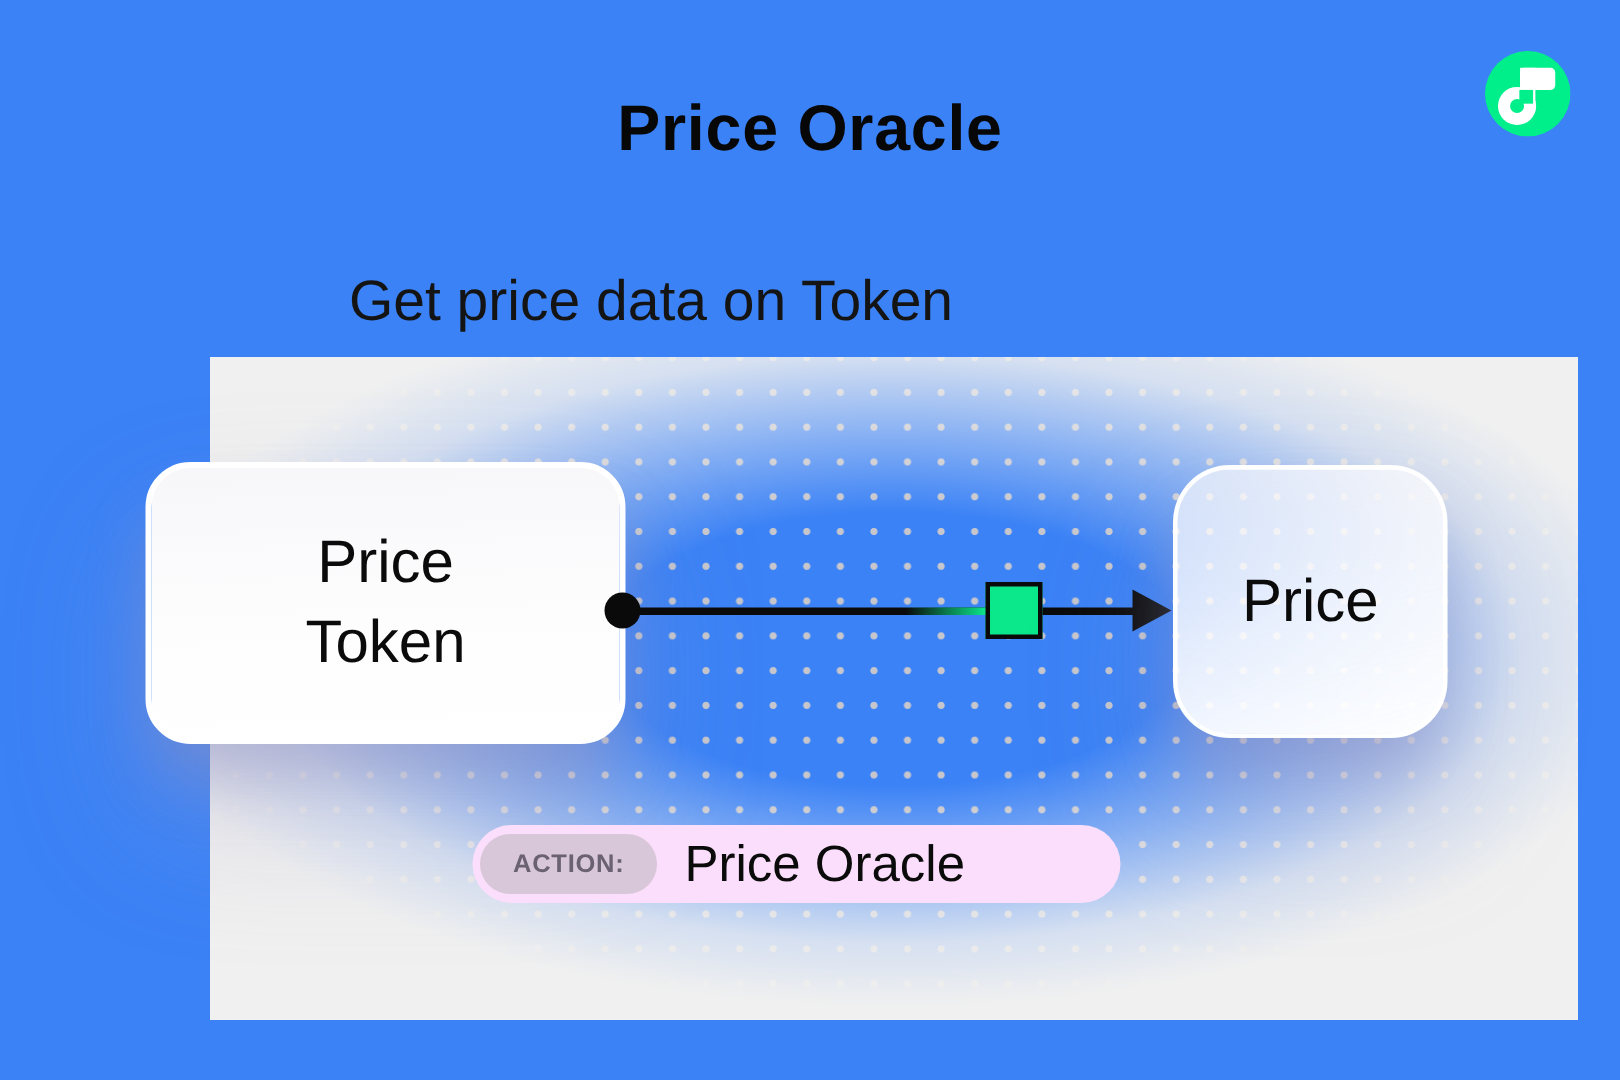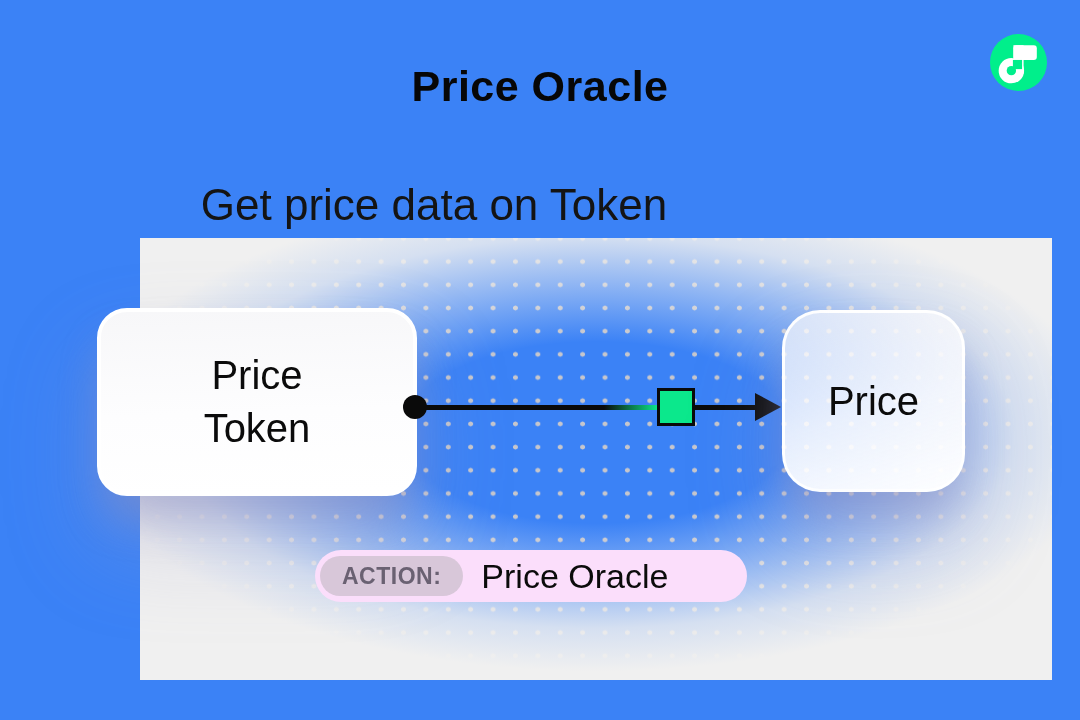--- a/index.html
+++ b/index.html
@@ -35,21 +35,21 @@
 
   .title {
     position: absolute; left: 0; top: 62px; width: 1080px;
     text-align: center;
     font-size: 43px; font-weight: 700; letter-spacing: 0.5px;
     color: #070707;
   }
   .subtitle {
     position: absolute; left: 0; top: 180px; width: 868px;
     text-align: center;
-    font-size: 44px; font-weight: 400;
+    font-size: 38px; font-weight: 400;
     color: #141414;
   }
 
   .node {
     position: absolute;
     display: flex; align-items: center; justify-content: center;
     text-align: center;
     font-size: 40px; line-height: 1.32; color: #0b0b0b;
     border: 4px solid #ffffff;
     box-shadow: 0 28px 42px -6px rgba(143,143,188,0.45),
@@ -103,21 +103,21 @@
     background: #fbdefb;
     display: flex; align-items: center;
     padding-left: 5px;
   }
   .action-badge {
     height: 40px;
     padding: 12px 22px;
     border-radius: 20px;
     background: #d8c7d9;
     display: flex; align-items: center; justify-content: center;
-    font-size: 23px; font-weight: 700; letter-spacing: 0.5px;
+    font-size: 17px; font-weight: 700; letter-spacing: 0.5px;
     color: #6a6172;
   }
   .action-value {
     margin-left: 18px;
     font-size: 34px; font-weight: 400;
     color: #0b0b0b;
   }
 </style>
 </head>
 <body>

